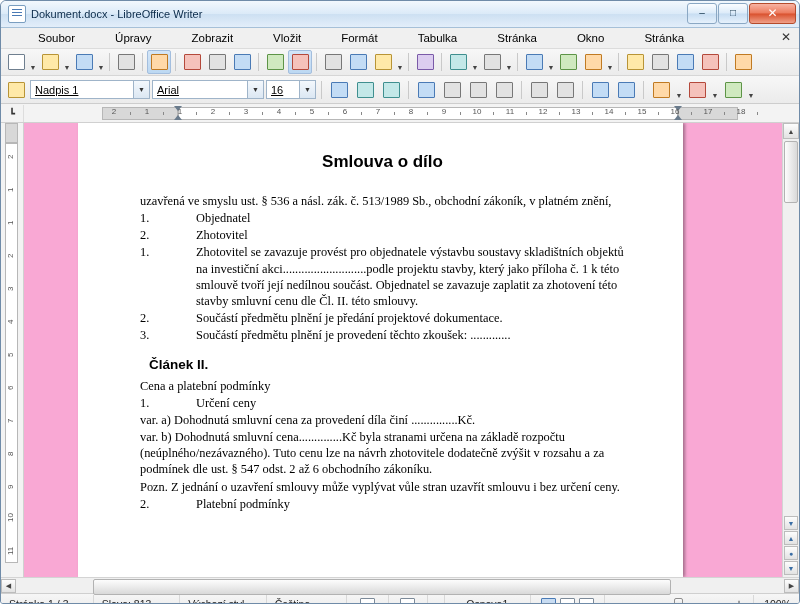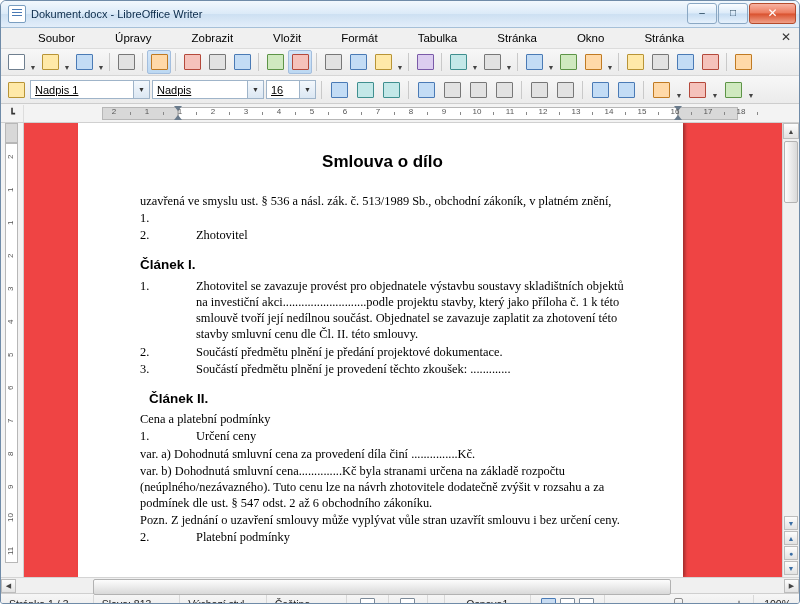--- a/index.html
+++ b/index.html
@@ -288,21 +288,21 @@
     position: absolute;
     left: 5px;
     font-size: 8px;
     color: #555;
     transform: rotate(-90deg);
     transform-origin: left top;
   }
   .doc-area {
     flex: 1;
     position: relative;
-    background: #ef4444;
+    background: #f9a8d4;
     overflow: hidden;
   }
   .page {
     position: absolute;
     left: 54px; top: 0;
     width: 605px;
     height: 454px;
     background: #ffffff;
     box-shadow: 2px 0 3px rgba(0,0,0,0.35);
   }
@@ -587,21 +587,21 @@
 
   <div class="fmtbar">
     <div class="tb-btn">
         <span class="icon-sq yellow"></span>
       </div>
     <div class="combo style">
       <div class="cb-text">Nadpis 1</div>
       <div class="cb-btn">▼</div>
     </div>
     <div class="combo font">
-      <div class="cb-text">Nadpis</div>
+      <div class="cb-text">Arial</div>
       <div class="cb-btn">▼</div>
     </div>
     <div class="combo size">
       <div class="cb-text">16</div>
       <div class="cb-btn">▼</div>
     </div>
     <div class="tb-sep"></div>
     <div class="tb-btn">
         <span class="icon-sq blue"></span>
       </div>
@@ -728,26 +728,26 @@
       </div>
 
     <div class="doc-area">
       <div class="page">
         <div class="page-content" id="page-content">
           <div class="doc-title">Smlouva o dílo</div>
           <div id="doc-blocks">
               <div class="p">uzavřená ve smyslu ust. § 536 a násl. zák. č. 513/1989 Sb., obchodní zákoník, v platném znění,</div>
               <div class="p num">
                 <span class="n">1.</span>
+                <span class="t">Objednatel</span>
               </div>
               <div class="p num">
                 <span class="n">2.</span>
                 <span class="t">Zhotovitel</span>
               </div>
-              <div class="doc-h2">Článek I.</div>
               <div class="p num">
                 <span class="n">1.</span>
                 <span class="t">Zhotovitel se zavazuje provést pro objednatele výstavbu    soustavy skladištních objektů na investiční akci...........................podle projektu stavby, který jako příloha č. 1 k této smlouvě tvoří její nedílnou součást. Objednatel se zavazuje zaplatit za zhotovení této stavby smluvní cenu dle Čl. II. této smlouvy.</span>
               </div>
               <div class="p num">
                 <span class="n">2.</span>
                 <span class="t">Součástí předmětu plnění je předání projektové dokumentace.</span>
               </div>
               <div class="p num">
                 <span class="n">3.</span>

